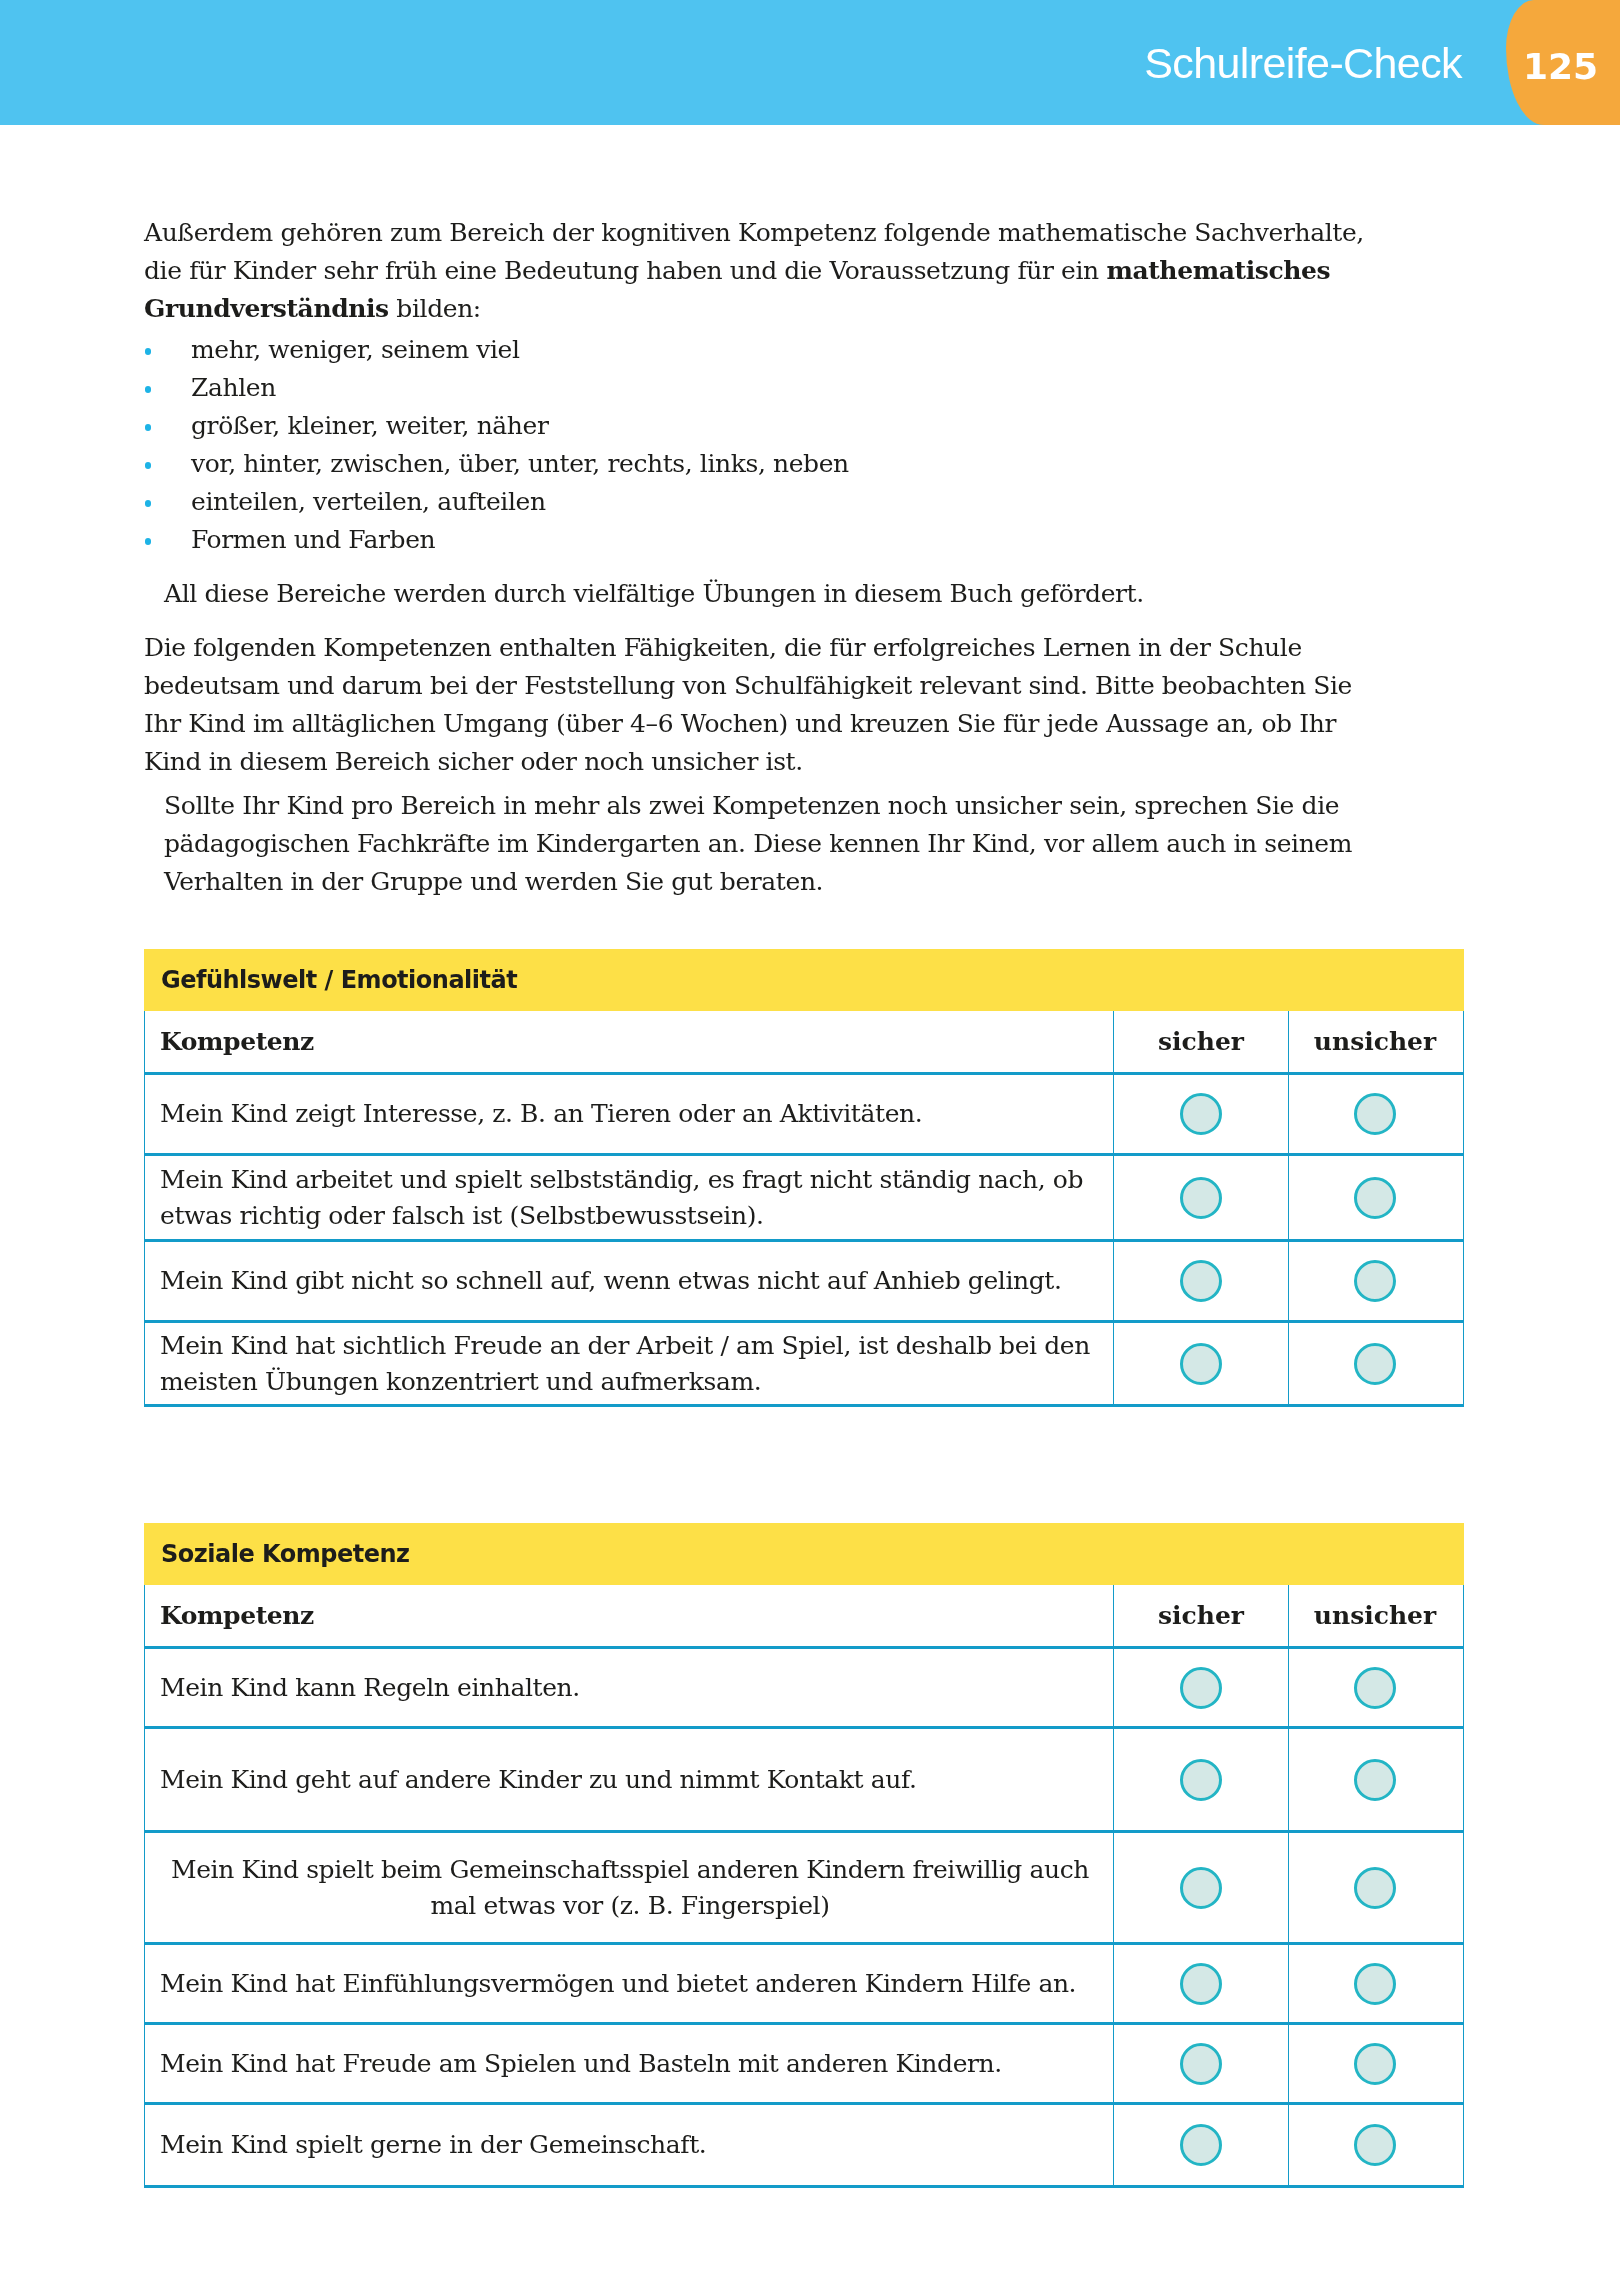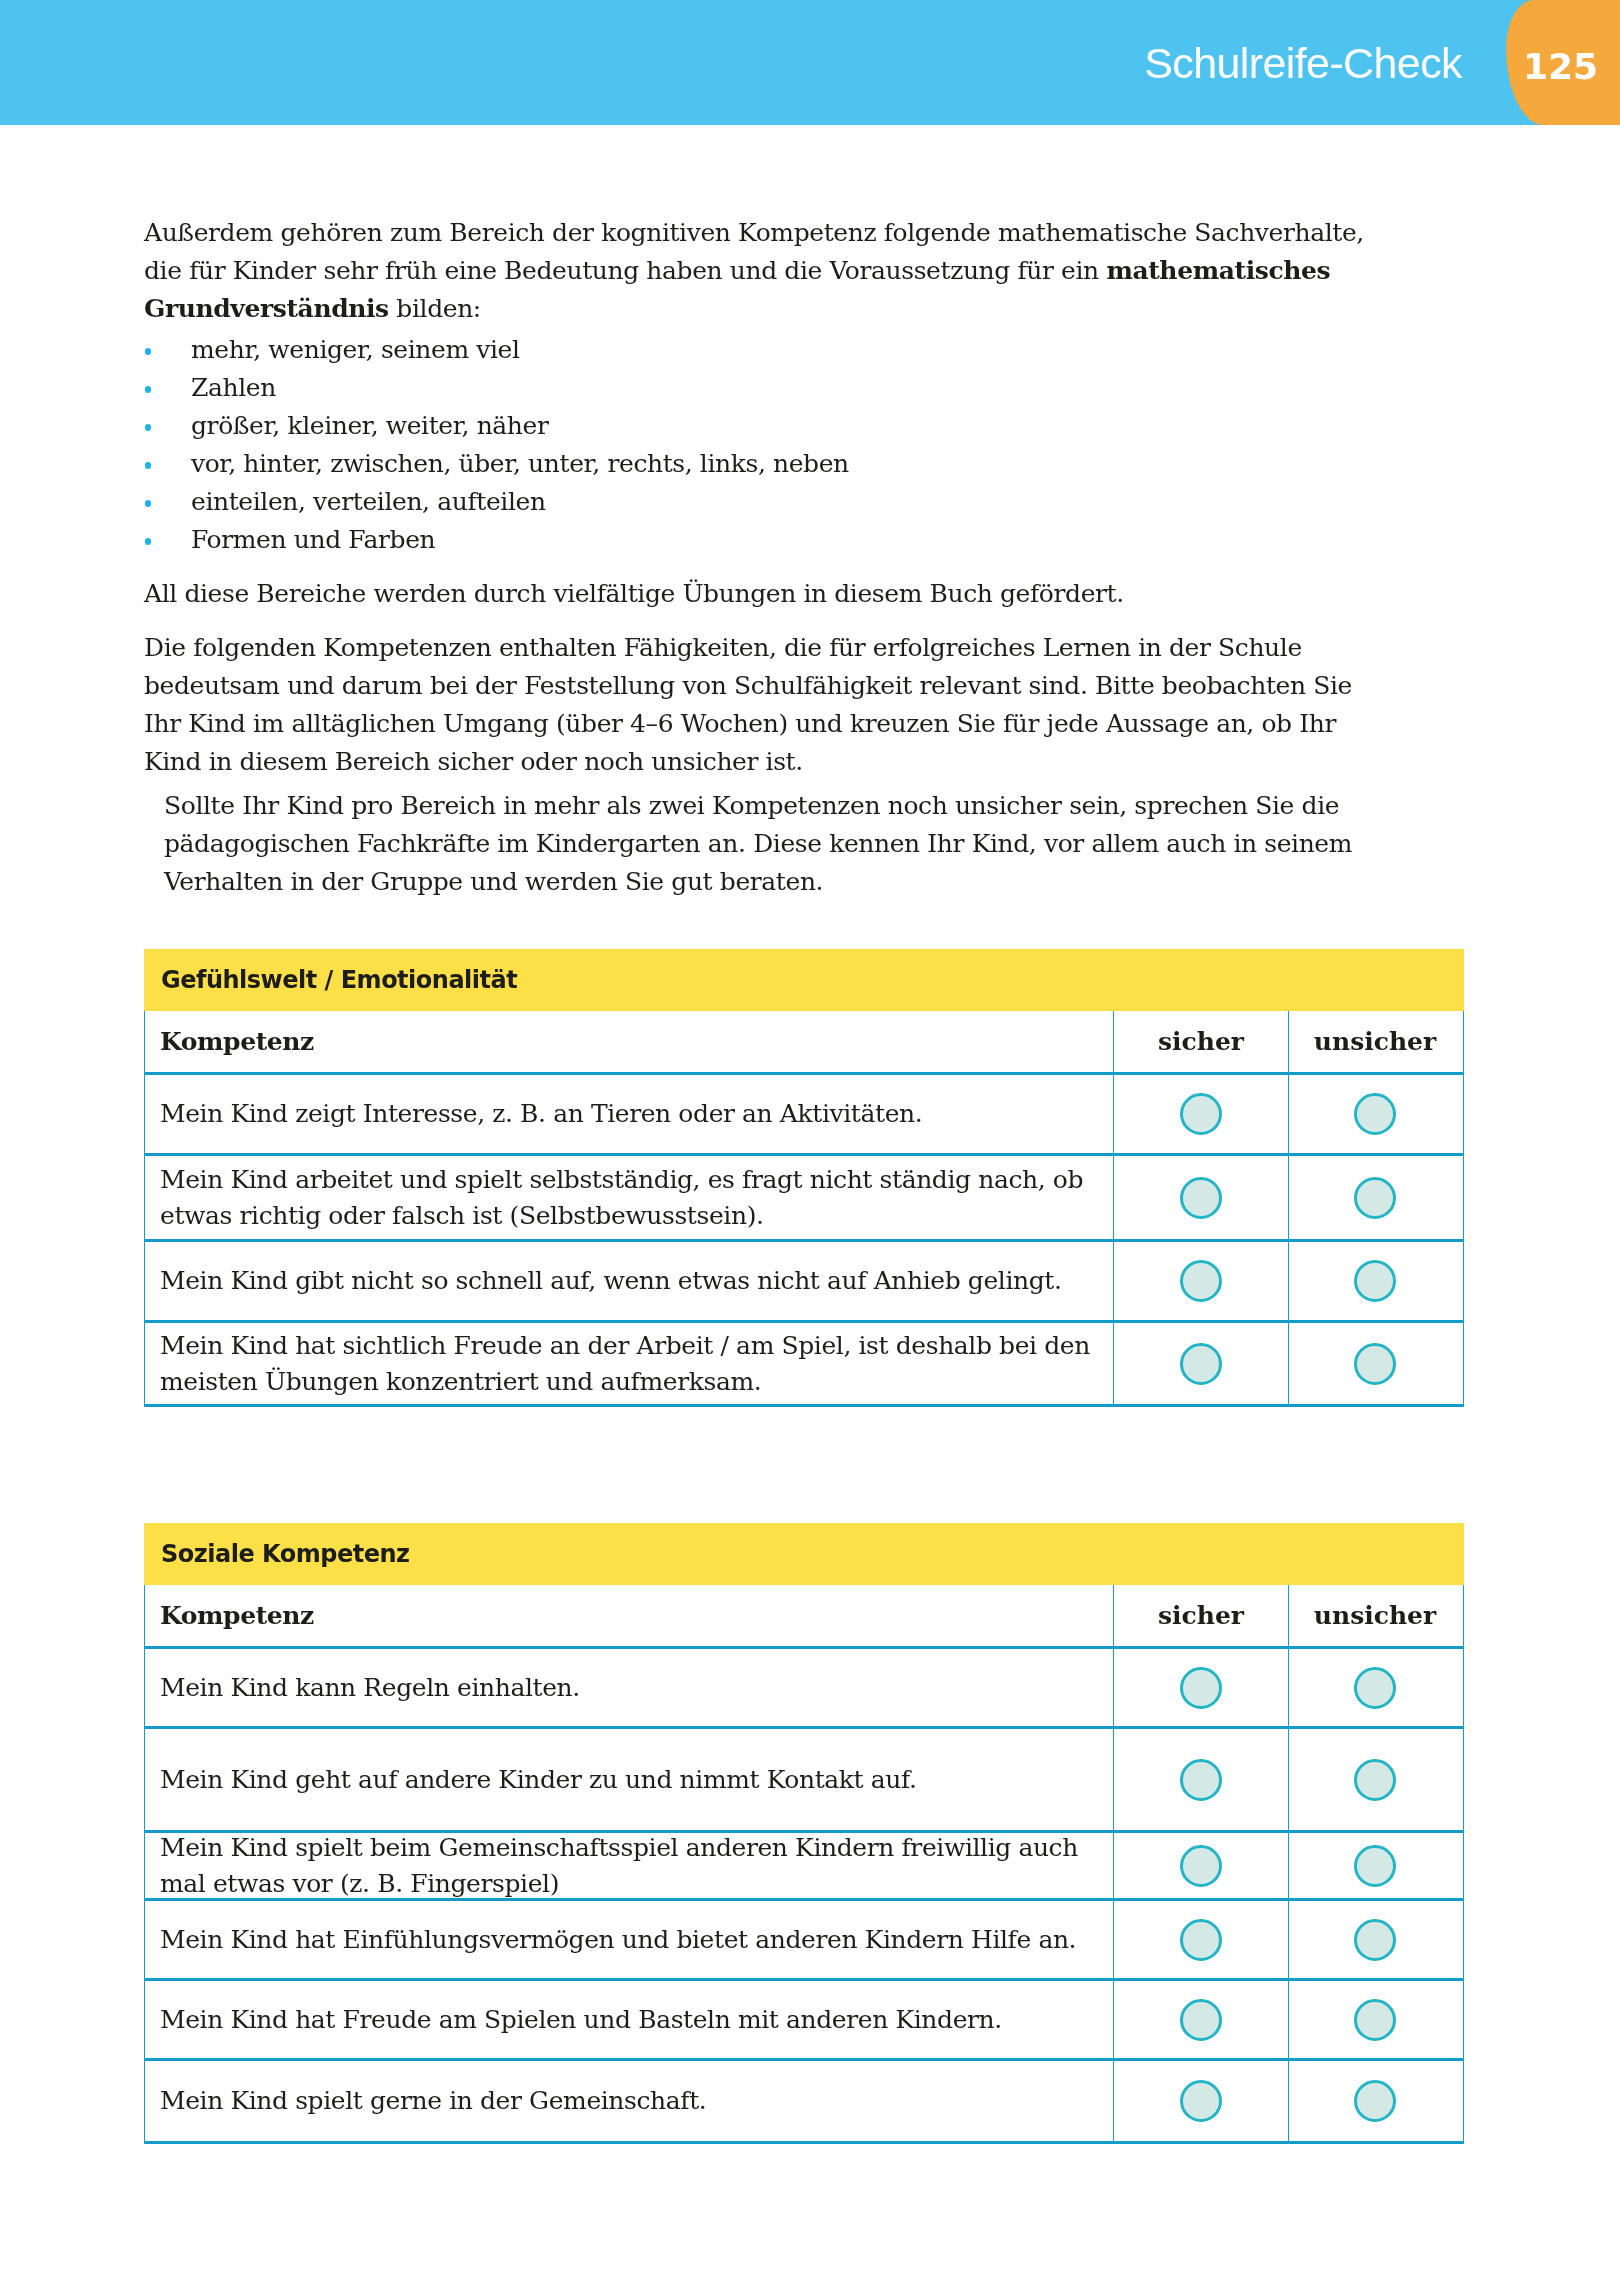--- a/index.html
+++ b/index.html
@@ -175,21 +175,21 @@
 
 <ul class="bullet-list">
   <li><span class="bullet-dot"></span><span>mehr, weniger, seinem viel</span></li>
   <li><span class="bullet-dot"></span><span>Zahlen</span></li>
   <li><span class="bullet-dot"></span><span>größer, kleiner, weiter, näher</span></li>
   <li><span class="bullet-dot"></span><span>vor, hinter, zwischen, über, unter, rechts, links, neben</span></li>
   <li><span class="bullet-dot"></span><span>einteilen, verteilen, aufteilen</span></li>
   <li><span class="bullet-dot"></span><span>Formen und Farben</span></li>
 </ul>
 
-<div class="text-block" style="top:575px;">
+<div class="text-block" style="top:575px;margin-left:20px;">
   <p>All diese Bereiche werden durch vielfältige Übungen in diesem Buch gefördert.</p>
 </div>
 
 <div class="text-block" style="top:629px;">
   <p>Die folgenden Kompetenzen enthalten Fähigkeiten, die für erfolgreiches Lernen in der Schule</p>
   <p>bedeutsam und darum bei der Feststellung von Schulfähigkeit relevant sind. Bitte beobachten Sie</p>
   <p>Ihr Kind im alltäglichen Umgang (über 4–6 Wochen) und kreuzen Sie für jede Aussage an, ob Ihr</p>
   <p>Kind in diesem Bereich sicher oder noch unsicher ist.</p>
 </div>
 
@@ -265,21 +265,21 @@
     </div>
     <div class="t-row" style="height:104px;">
       <div class="cell-comp">Mein Kind geht auf andere Kinder zu und nimmt Kontakt auf.</div>
       <div class="cell-check">
           <div class="radio"></div>
         </div>
       <div class="cell-check last">
           <div class="radio"></div>
         </div>
     </div>
-    <div class="t-row" style="height:68px;">
+    <div class="t-row" style="height:112px;text-align:center;">
       <div class="cell-comp">Mein Kind spielt beim Gemeinschaftsspiel anderen Kindern freiwillig auch mal etwas vor (z. B. Fingerspiel)</div>
       <div class="cell-check">
           <div class="radio"></div>
         </div>
       <div class="cell-check last">
           <div class="radio"></div>
         </div>
     </div>
     <div class="t-row" style="height:80px;">
       <div class="cell-comp">Mein Kind hat Einfühlungsvermögen und bietet anderen Kindern Hilfe an.</div>

